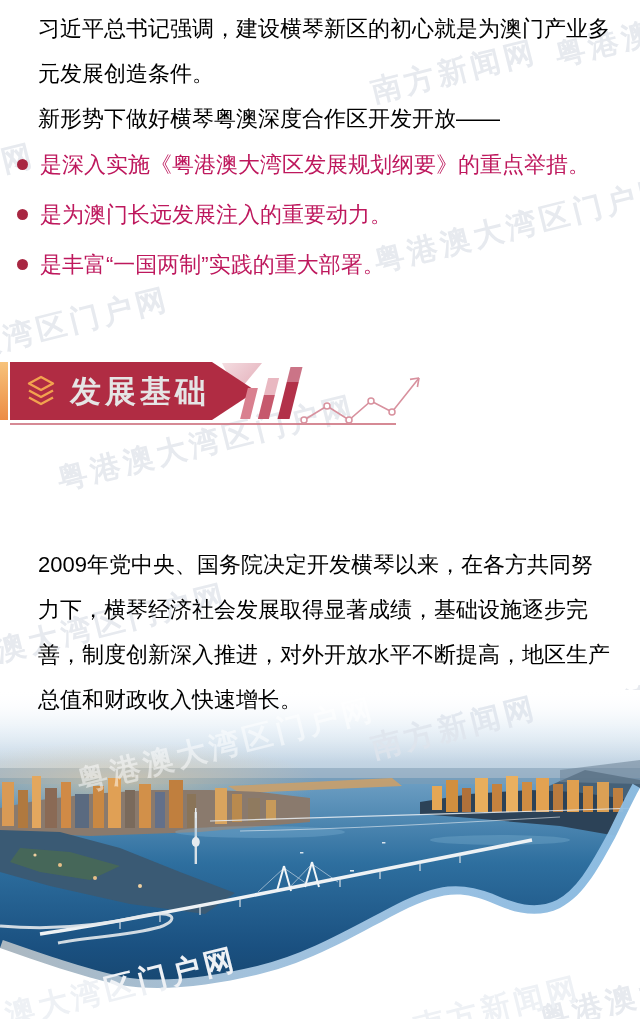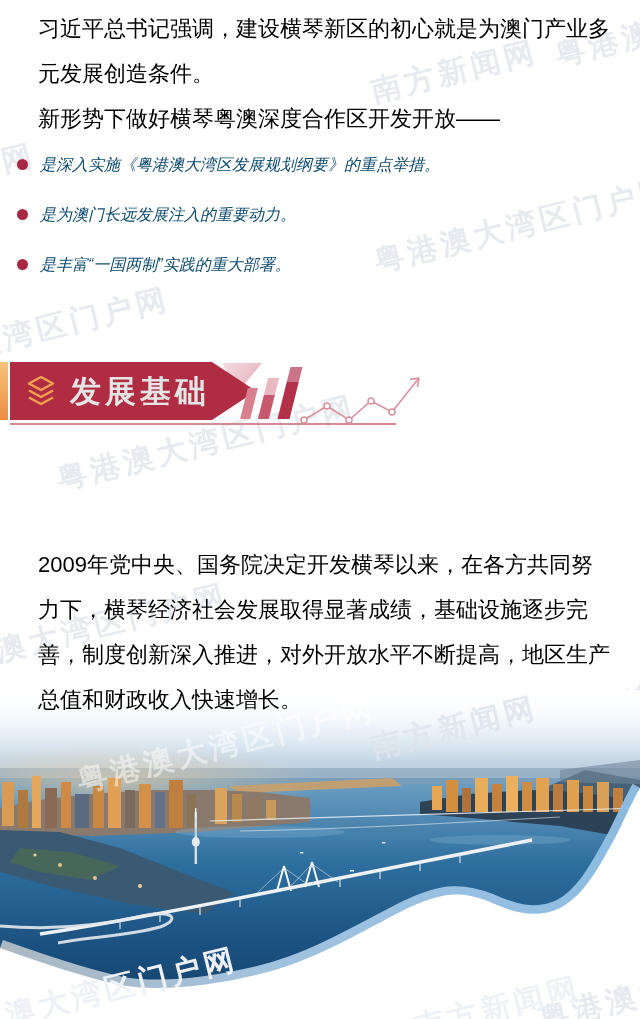--- a/index.html
+++ b/index.html
@@ -35,21 +35,21 @@
   .p3{top:452px;}
   .p4{top:542px;}
 
   
   .bullets{position:absolute;left:17px;top:140px;width:600px;margin:0;padding:0;list-style:none;}
   .bullets li{display:flex;align-items:flex-start;height:50px;}
   .dot{
     width:11px;height:11px;border-radius:50%;background:#a82742;
     margin-top:19px;margin-right:12px;flex:0 0 auto;
   }
-  .bullet-text{font-size:16px;line-height:50px;color:#0c4a6e;white-space:nowrap;font-style:italic;}
+  .bullet-text{font-size:22px;line-height:50px;color:#be185d;white-space:nowrap;}
 
   
   .accent-strip{
     position:absolute;left:0;top:362px;width:8px;height:58px;
     background:linear-gradient(180deg,#f7c37b,#ec8c45);
   }
   .pink-fold{
     position:absolute;left:222px;top:363px;width:40px;height:30px;
     background:linear-gradient(135deg,#f4dde1,#e2aab6);
     clip-path:polygon(0 0,100% 0,38% 100%);

